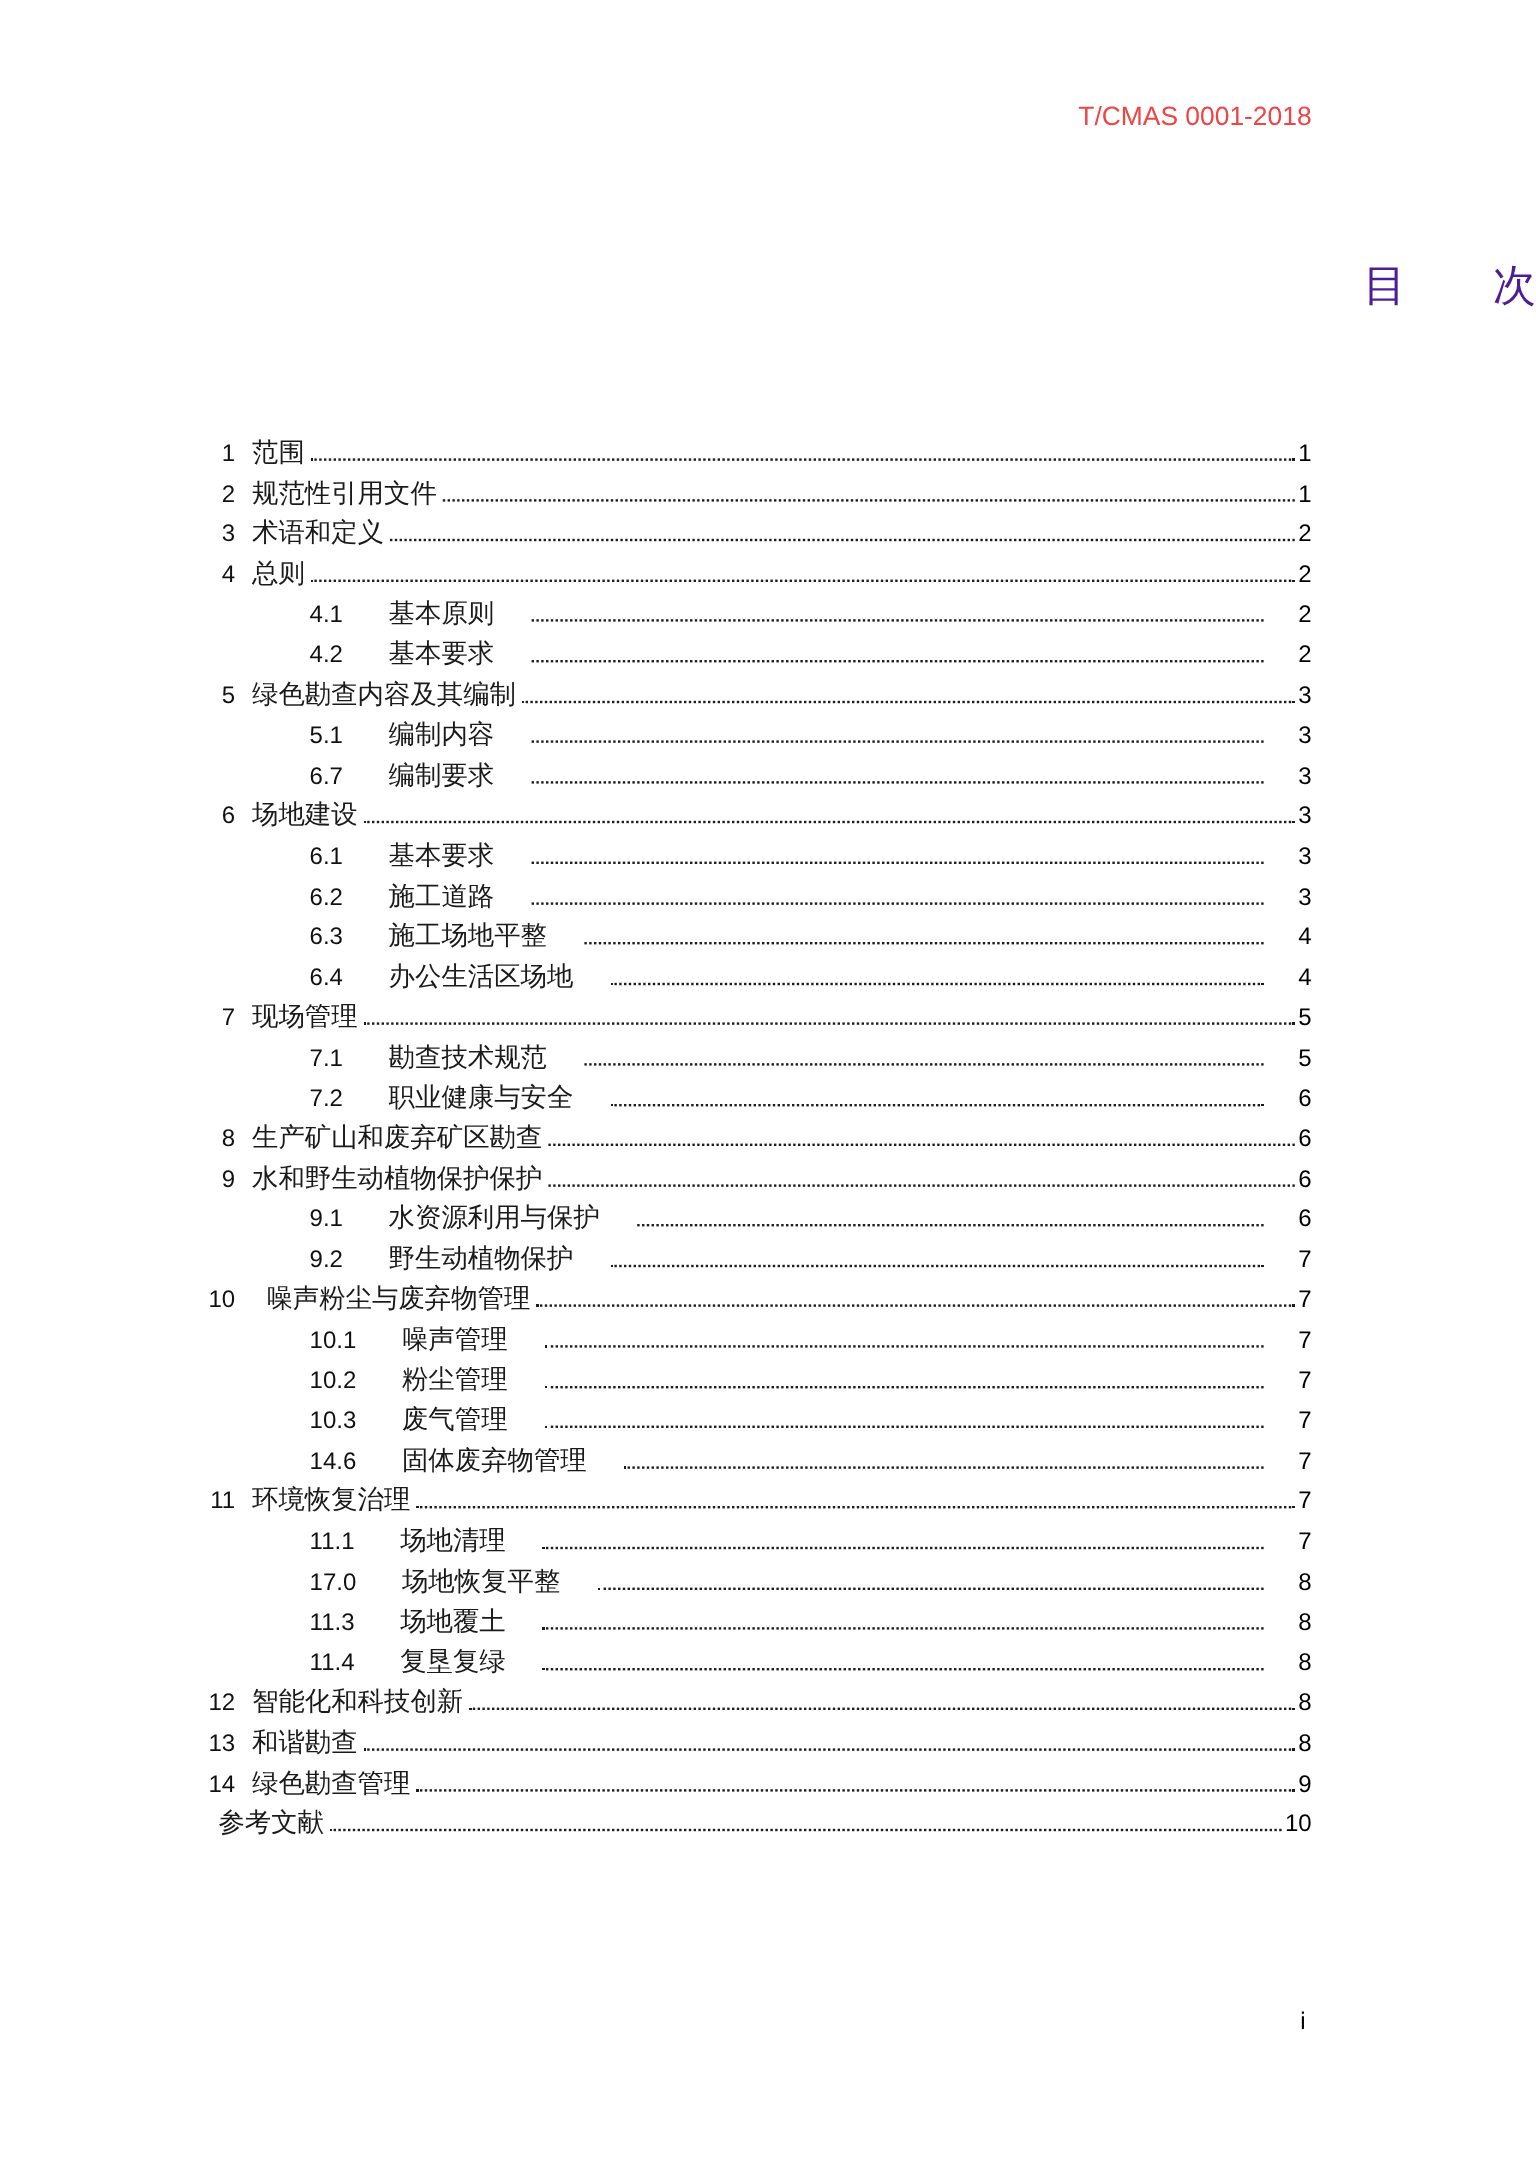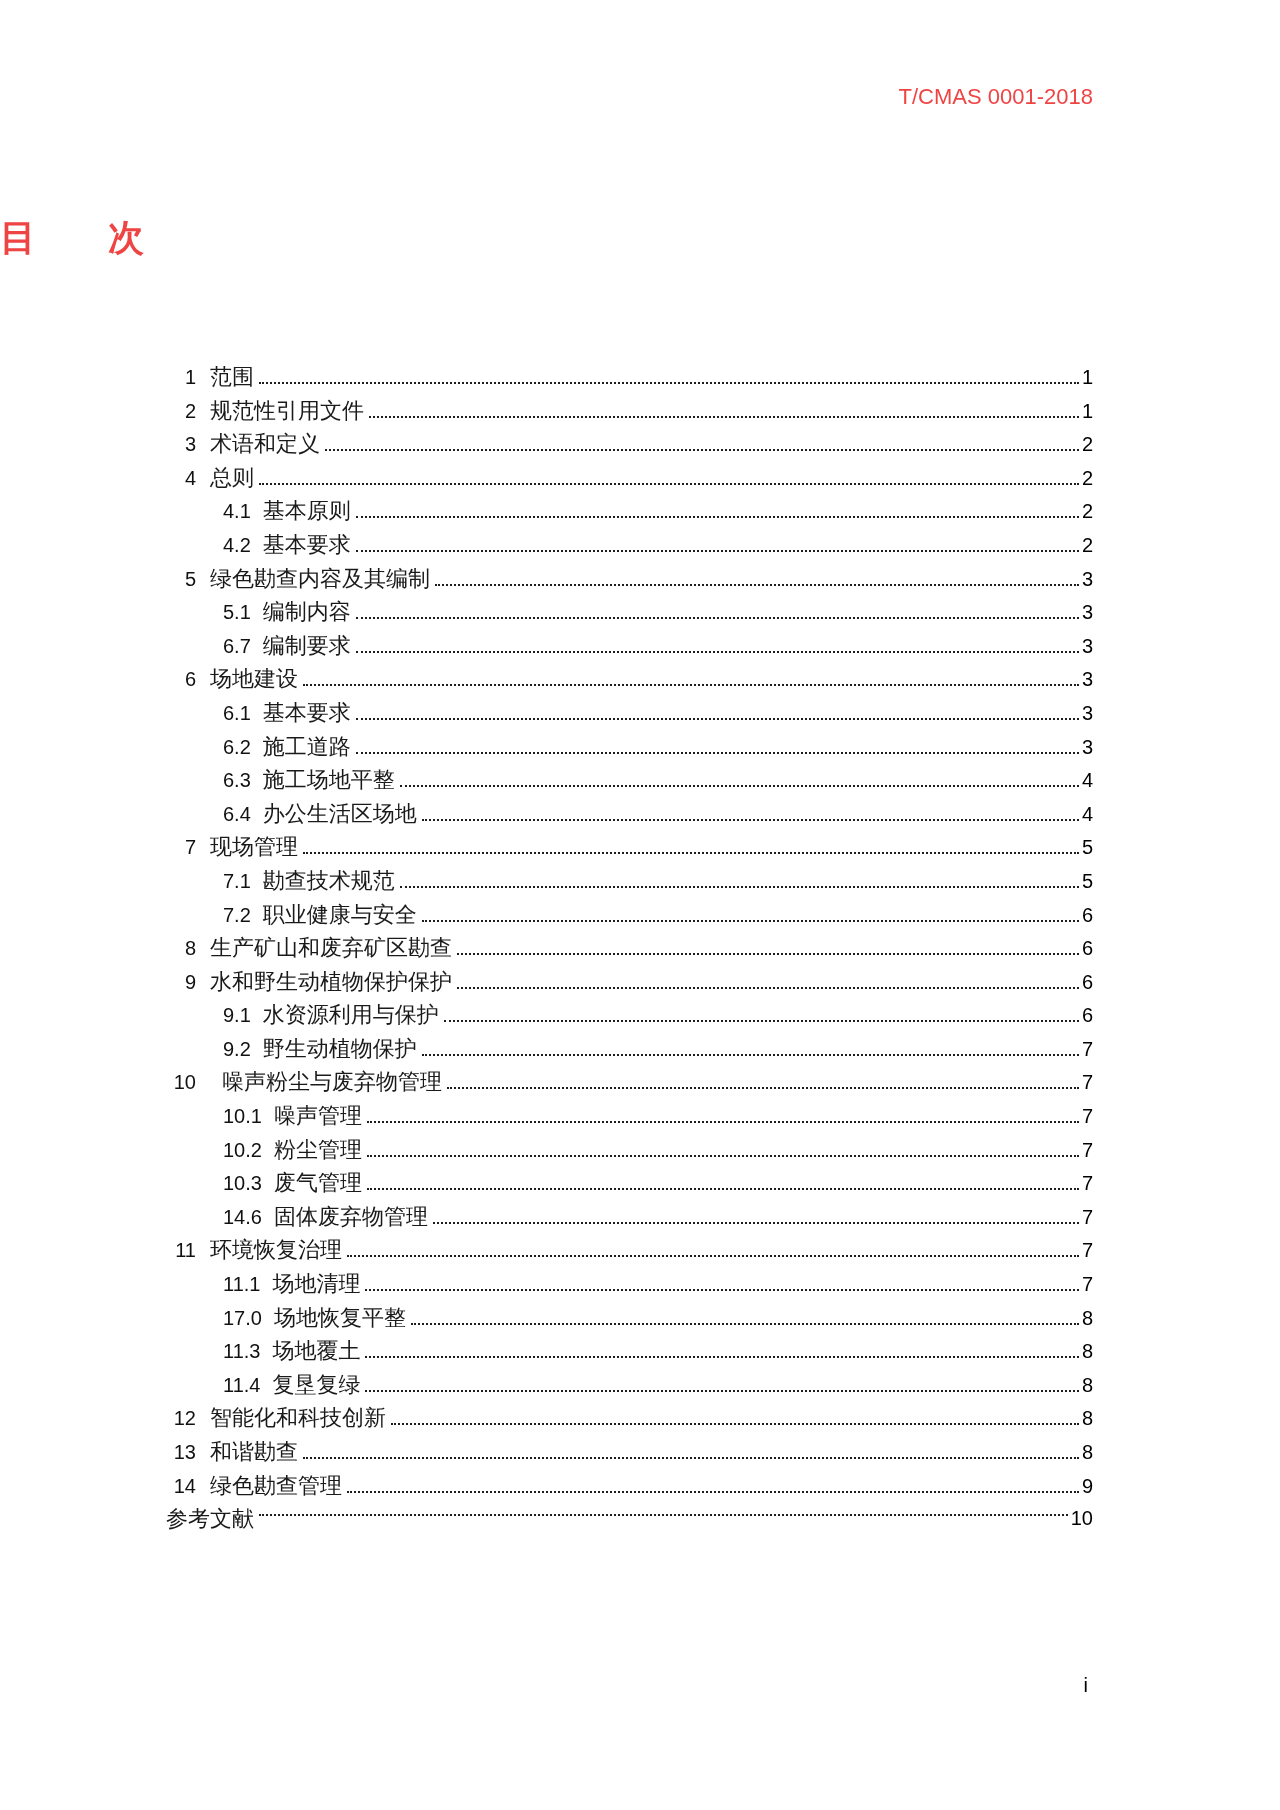--- a/index.html
+++ b/index.html
@@ -22,25 +22,25 @@
     font-family: "Liberation Sans", sans-serif;
     font-size: 22px;
     letter-spacing: 0px;
     color: #ef4444;
   }
   .doc-title {
     position: absolute;
     top: 214px;
     left: 0;
     width: 100%;
-    text-align: left;
+    text-align: right;
     font-family: "Liberation Sans", sans-serif;
     font-size: 36px;
-    font-weight: 700;
-    color: #ef4444;
+    font-weight: 400;
+    color: #4c1d95;
   }
   .toc {
     position: absolute;
     top: 360px;
     left: 166px;
     right: 187px;
   }
   .toc-row {
     display: flex;
     align-items: baseline;
@@ -71,27 +71,27 @@
     font-size: 20px;
     color: #000000;
   }
   
   .toc-row.l1 .num {
     min-width: 30px;
     margin-right: 14px;
   }
   .toc-row.l1.wide-gap .num { margin-right: 26px; }
   
-  .toc-row.l2 { margin-left: 57px; }
+  .toc-row.l2 { margin-left: 92px; gap: 26px; }
   .toc-row.l2 .num { margin-right: 12px; }
   
   .toc-row.front { margin-left: 26px; }
   .toc-row.front .label { letter-spacing: 2px; margin-right: 4px; }
   
-  .toc-row.ref { margin-left: 0; align-items: center; }
+  .toc-row.ref { margin-left: 16px; }
   .page-footer {
     position: absolute;
     top: 1674px;
     right: 192px;
     font-family: "Liberation Sans", sans-serif;
     font-size: 20px;
     color: #000000;
   }
 </style>
 </head>

